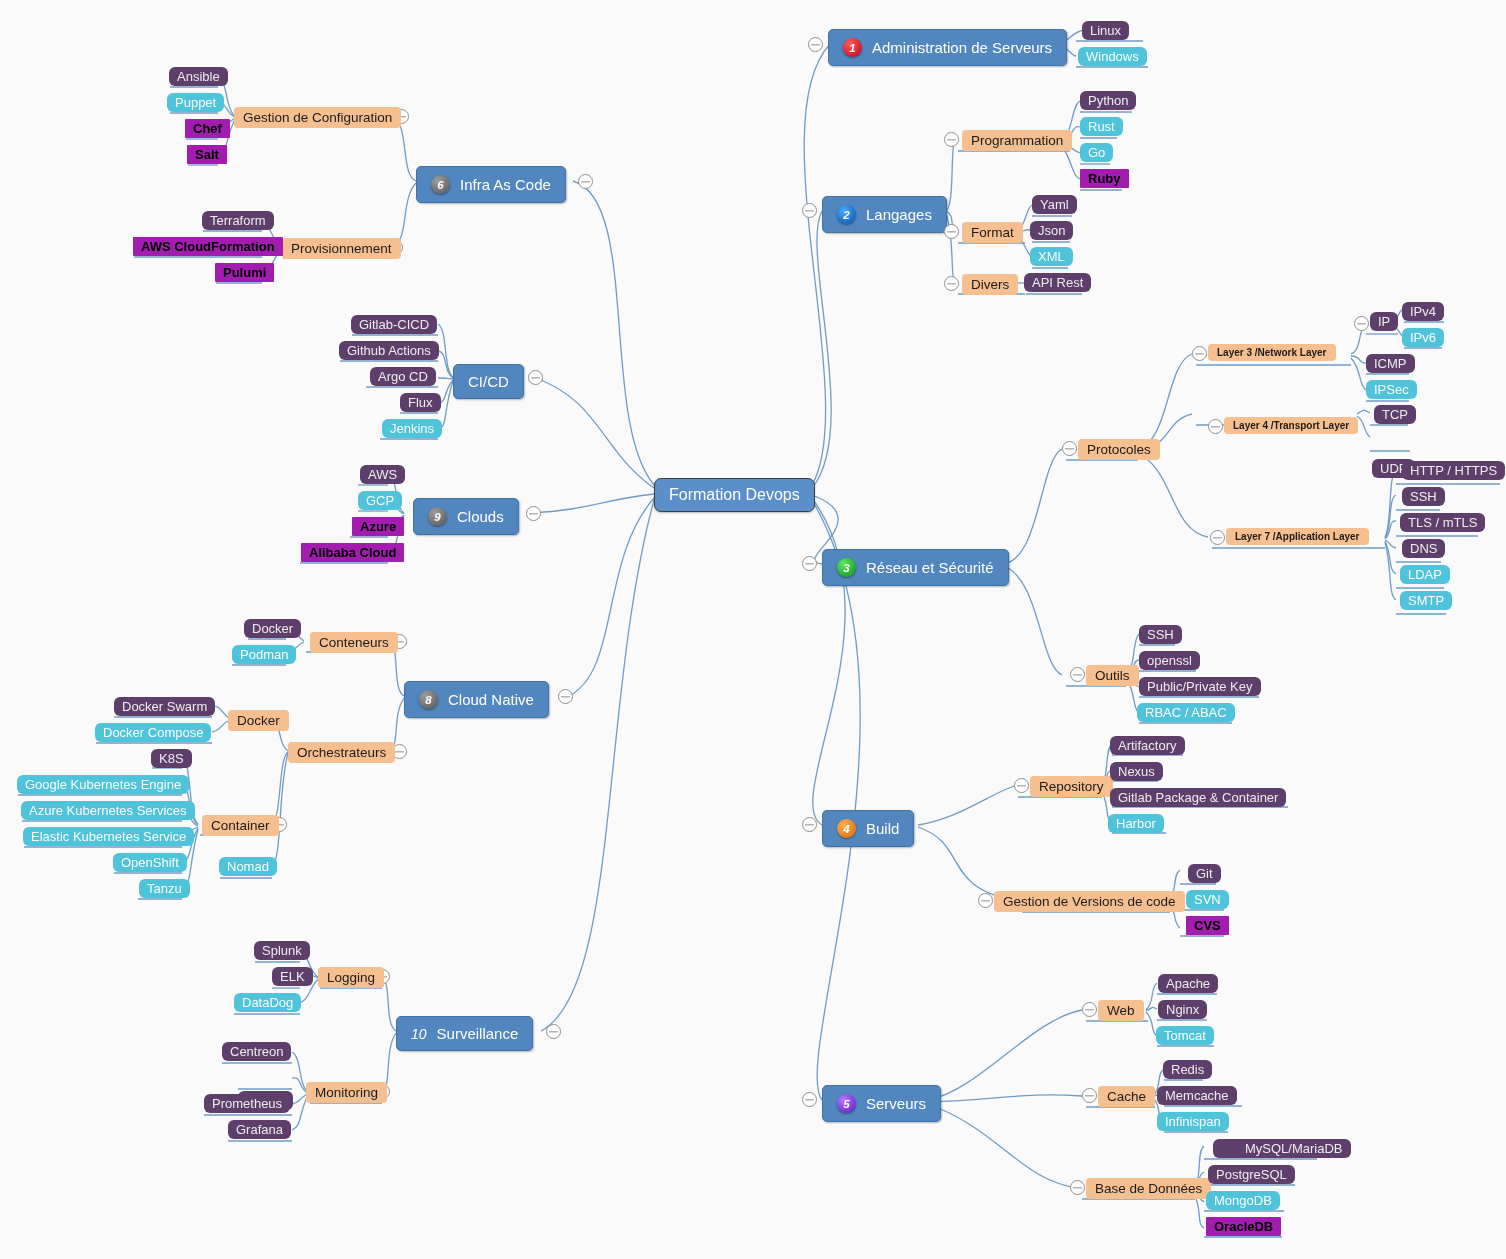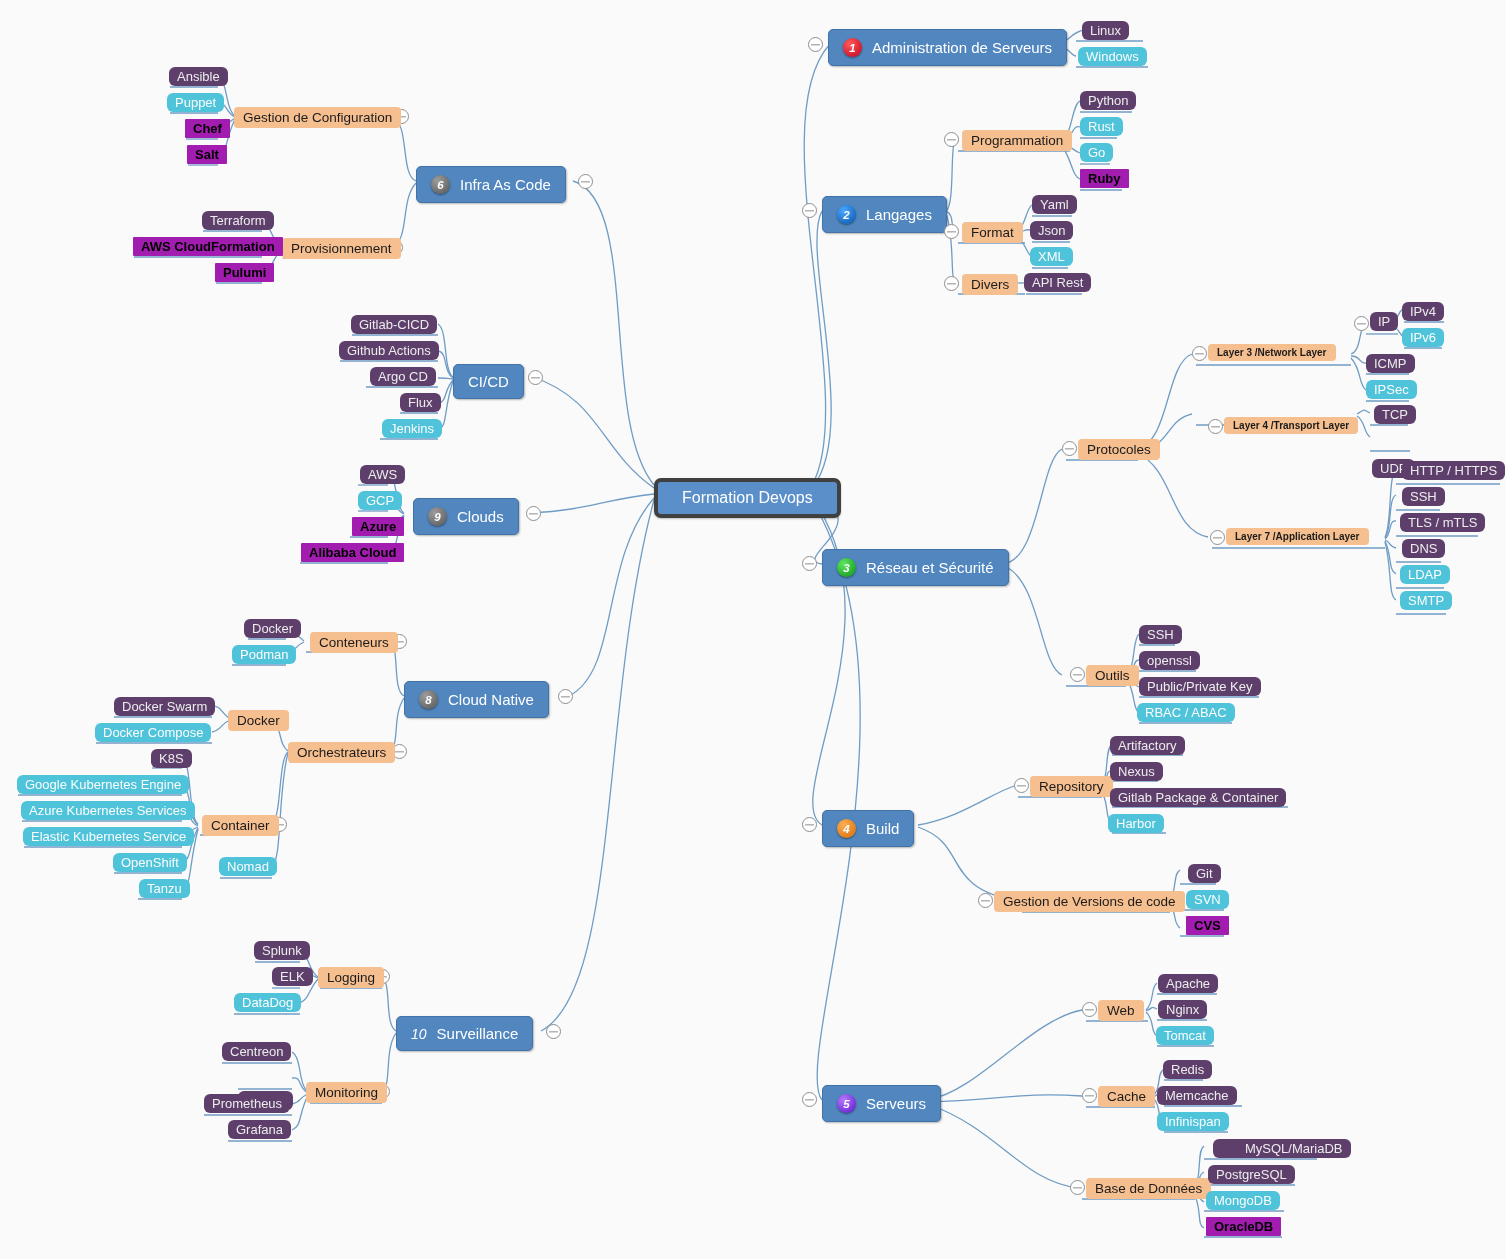--- a/index.html
+++ b/index.html
@@ -10,22 +10,22 @@
     overflow:hidden;position:relative;
   }
   #canvas{position:absolute;inset:0;width:1506px;height:1259px;}
   svg.links{position:absolute;left:0;top:0;width:1506px;height:1259px;pointer-events:none;}
   svg.links path{fill:none;stroke:#6f9cc4;stroke-width:1.3;}
 
   .node{position:absolute;white-space:nowrap;box-sizing:border-box;display:flex;align-items:center;}
 
   
   .n-root{
-    background:#5b8fc9;color:#fff;border:4px solid #404040;border-radius:7px;
-    font-size:16px;padding:7px 24px;
+    background:#5b8fc9;color:#fff;border:1px solid #404040;border-radius:7px;
+    font-size:16px;padding:7px 14px;
     box-shadow:0 1px 2px rgba(0,0,0,.25);
   }
   
   .n-main{
     background:#5186bf;color:#fff;border:1px solid #4273a8;border-radius:5px;
     font-size:15px;padding:8px 14px;
     box-shadow:1px 1px 2px rgba(0,0,0,.28);
     gap:10px;
   }
   .n-main.plain{font-size:15px;}

